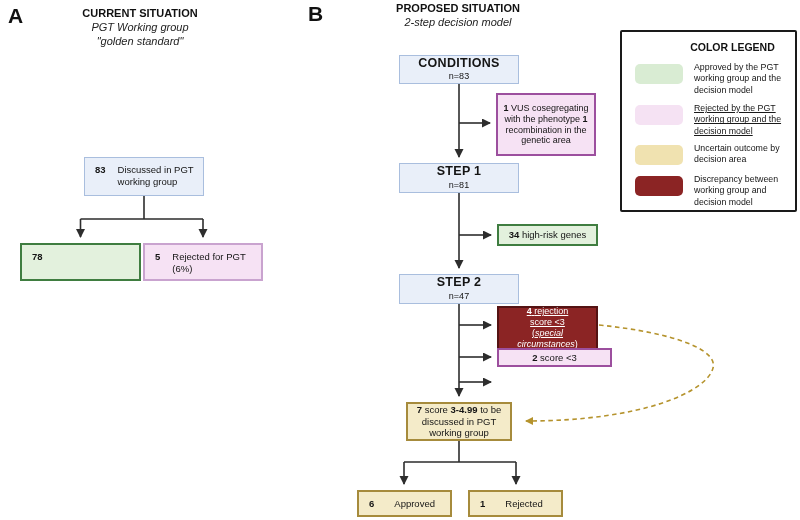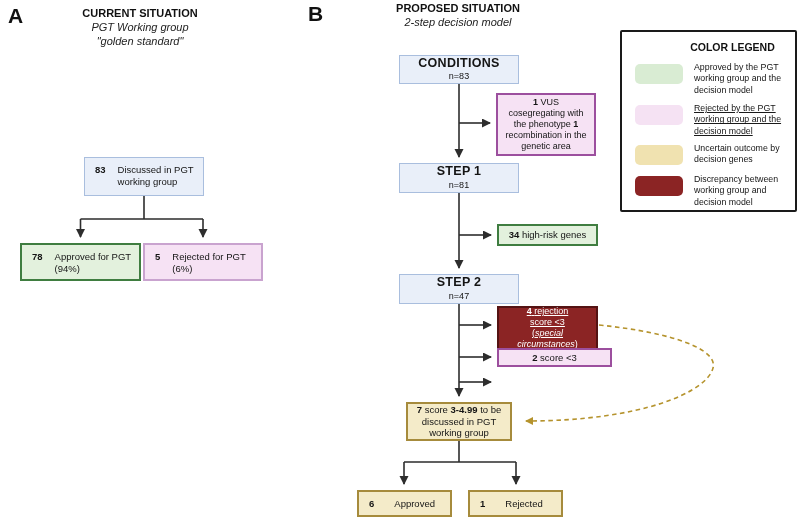--- a/index.html
+++ b/index.html
@@ -86,24 +86,20 @@
     <div class="panel-sub">"golden standard"</div>
   </div>
 
   <div class="box blue numrow" style="left:84px; top:157px; width:120px; height:39px;">
     <span class="num">83</span>
     <span class="lines">Discussed in PGT working group</span>
   </div>
 
   <div class="box green numrow" style="left:20px; top:243px; width:121px; height:38px;">
     <span class="num">78</span>
-    <span class="lines">
-      <span>Approved for PGT</span><br>
-      <span>(94%)</span>
-    </span>
   </div>
 
   <div class="box pinklight numrow" style="left:143px; top:243px; width:120px; height:38px;">
     <span class="num">5</span>
     <span class="lines">
       <span>Rejected for PGT</span><br>
       <span>(6%)</span>
     </span>
   </div>
 
@@ -111,21 +107,21 @@
   <div class="panel-head" style="left:358px; top:2px; width:200px;">
     <div class="panel-title">PROPOSED SITUATION</div>
     <div class="panel-sub">2-step decision model</div>
   </div>
 
   <div class="box blue center stack" style="left:399px; top:55px; width:120px; height:29px;">
     <div class="step-title">CONDITIONS</div>
     <div class="step-n">n=83</div>
   </div>
 
-  <div class="box pink center" style="left:496px; top:93px; width:100px; height:63px; font-size:9px; padding:7px;">
+  <div class="box pink center" style="left:496px; top:93px; width:100px; height:63px; font-size:9px; padding:1px;">
     <span><b>1</b> <span>VUS cosegregating with the phenotype</span> <b>1</b> <span>recombination in the genetic area</span></span>
   </div>
 
   <div class="box blue center stack" style="left:399px; top:163px; width:120px; height:30px;">
     <div class="step-title">STEP 1</div>
     <div class="step-n">n=81</div>
   </div>
 
   <div class="box green center" style="left:497px; top:224px; width:101px; height:22px;">
     <span><b>34</b> <span>high-risk genes</span></span>
@@ -167,21 +163,21 @@
       <span class="legend-text">Approved by the PGT working group and the decision model</span>
     </div>
 
     <div class="legend-item" style="top:71px;text-decoration:underline;">
       <div class="legend-swatch" style="background: rgb(245, 226, 243);"></div>
       <span class="legend-text">Rejected by the PGT working group and the decision model</span>
     </div>
 
     <div class="legend-item" style="top:111px;">
       <div class="legend-swatch" style="background: rgb(240, 226, 176);"></div>
-      <span class="legend-text">Uncertain outcome by decision genes</span>
+      <span class="legend-text">Uncertain outcome by decision area</span>
     </div>
 
     <div class="legend-item" style="top:142px;">
       <div class="legend-swatch" style="background: rgb(139, 36, 36);"></div>
       <span class="legend-text">Discrepancy between working group and decision model</span>
     </div>
   </div>
 
 </div>
 

